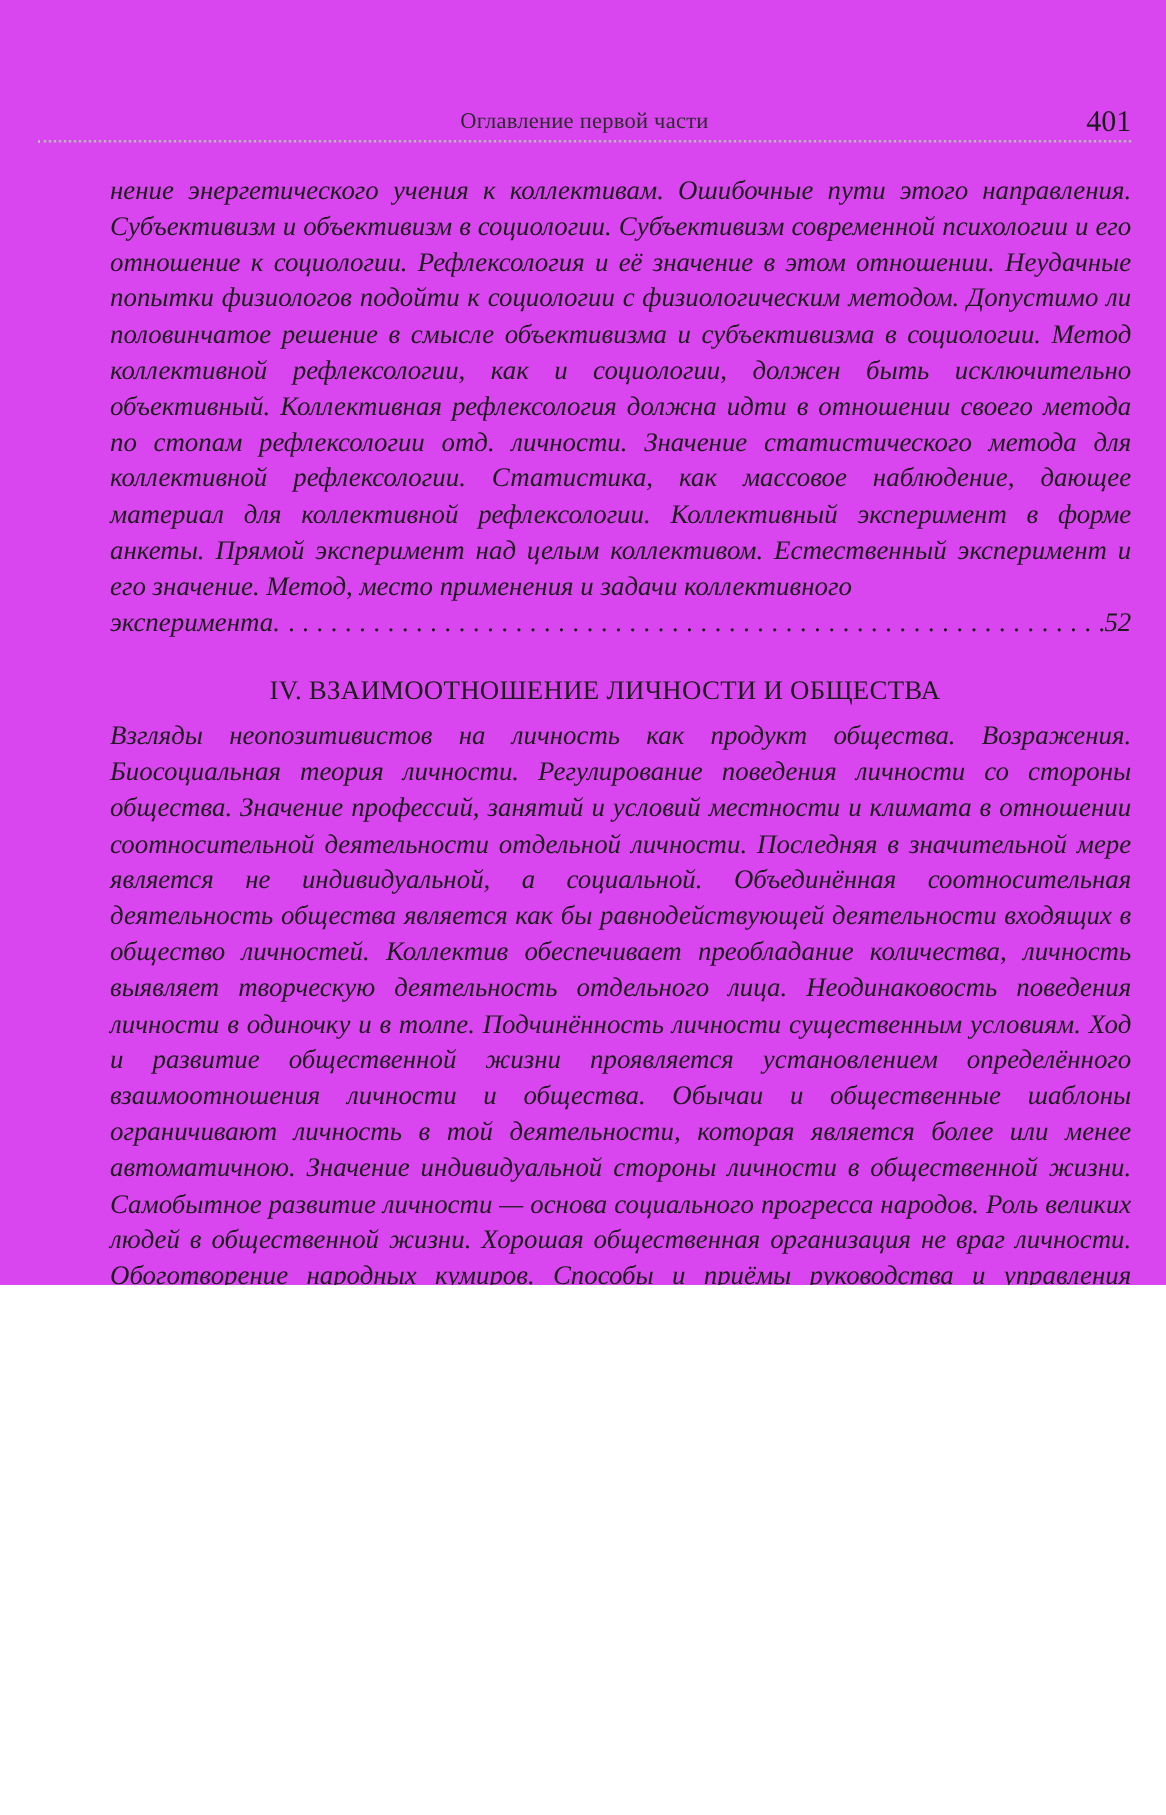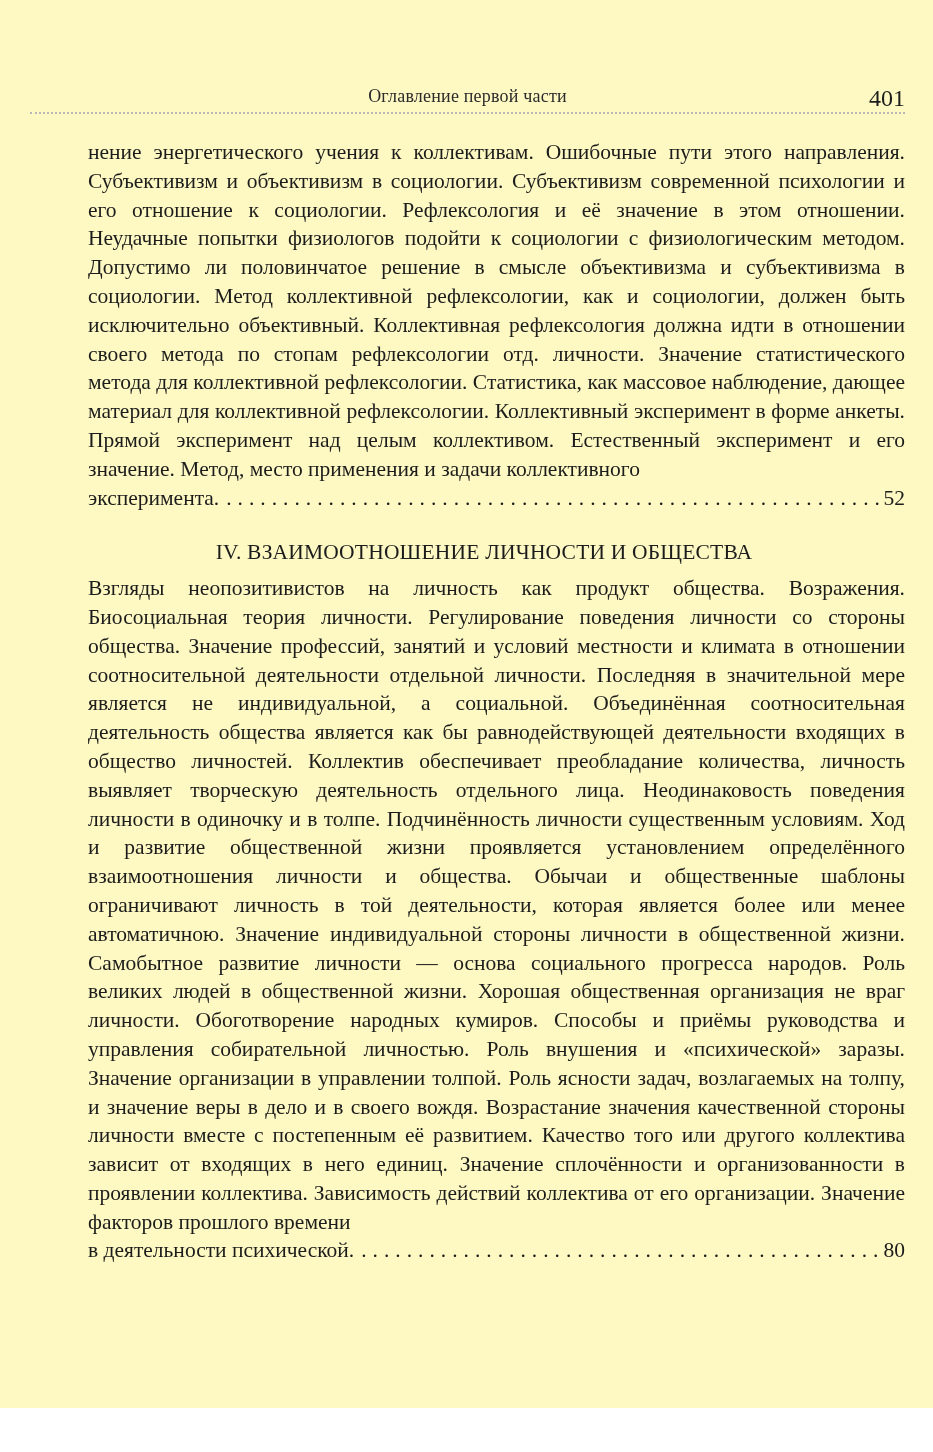--- a/index.html
+++ b/index.html
@@ -1,21 +1,21 @@
 <!DOCTYPE html>
 <html lang="ru"><head>
 <meta charset="utf-8">
 <style>
   * { margin: 0; padding: 0; box-sizing: border-box; }
   html, body { background: #ffffff; }
   .page {
     position: relative;
     width: 933px;
-    height: 1408px;
-    background: #fef9c3;
+    height: 1028px;
+    background: #d946ef;
     color: #1c1c1c;
     font-family: "Liberation Serif", "DejaVu Serif", serif;
     overflow: hidden;
   }
   .pagehead {
     position: relative;
     padding: 86px 28px 0 30px;
     height: 112px;
   }
   .running-head {
@@ -36,21 +36,21 @@
     border-bottom: 2px dotted #b8b8b8;
     height: 0;
   }
   .content {
     margin: 24px 28px 0 63px;
     font-size: 21.5px;
     line-height: 28.8px;
     text-align: justify;
     hyphens: auto;
   }
-  .entry { padding-left: 25px; }
+  .entry { padding-left: 25px; font-style: italic; }
   .entry-body { text-align: justify; }
   .entry-lastline {
     display: flex;
     align-items: center;
   }
   .lastfrag { flex: 0 0 auto; white-space: nowrap; }
   .dots-wrap {
     flex: 1 1 0;
     min-width: 0;
     overflow: hidden;

